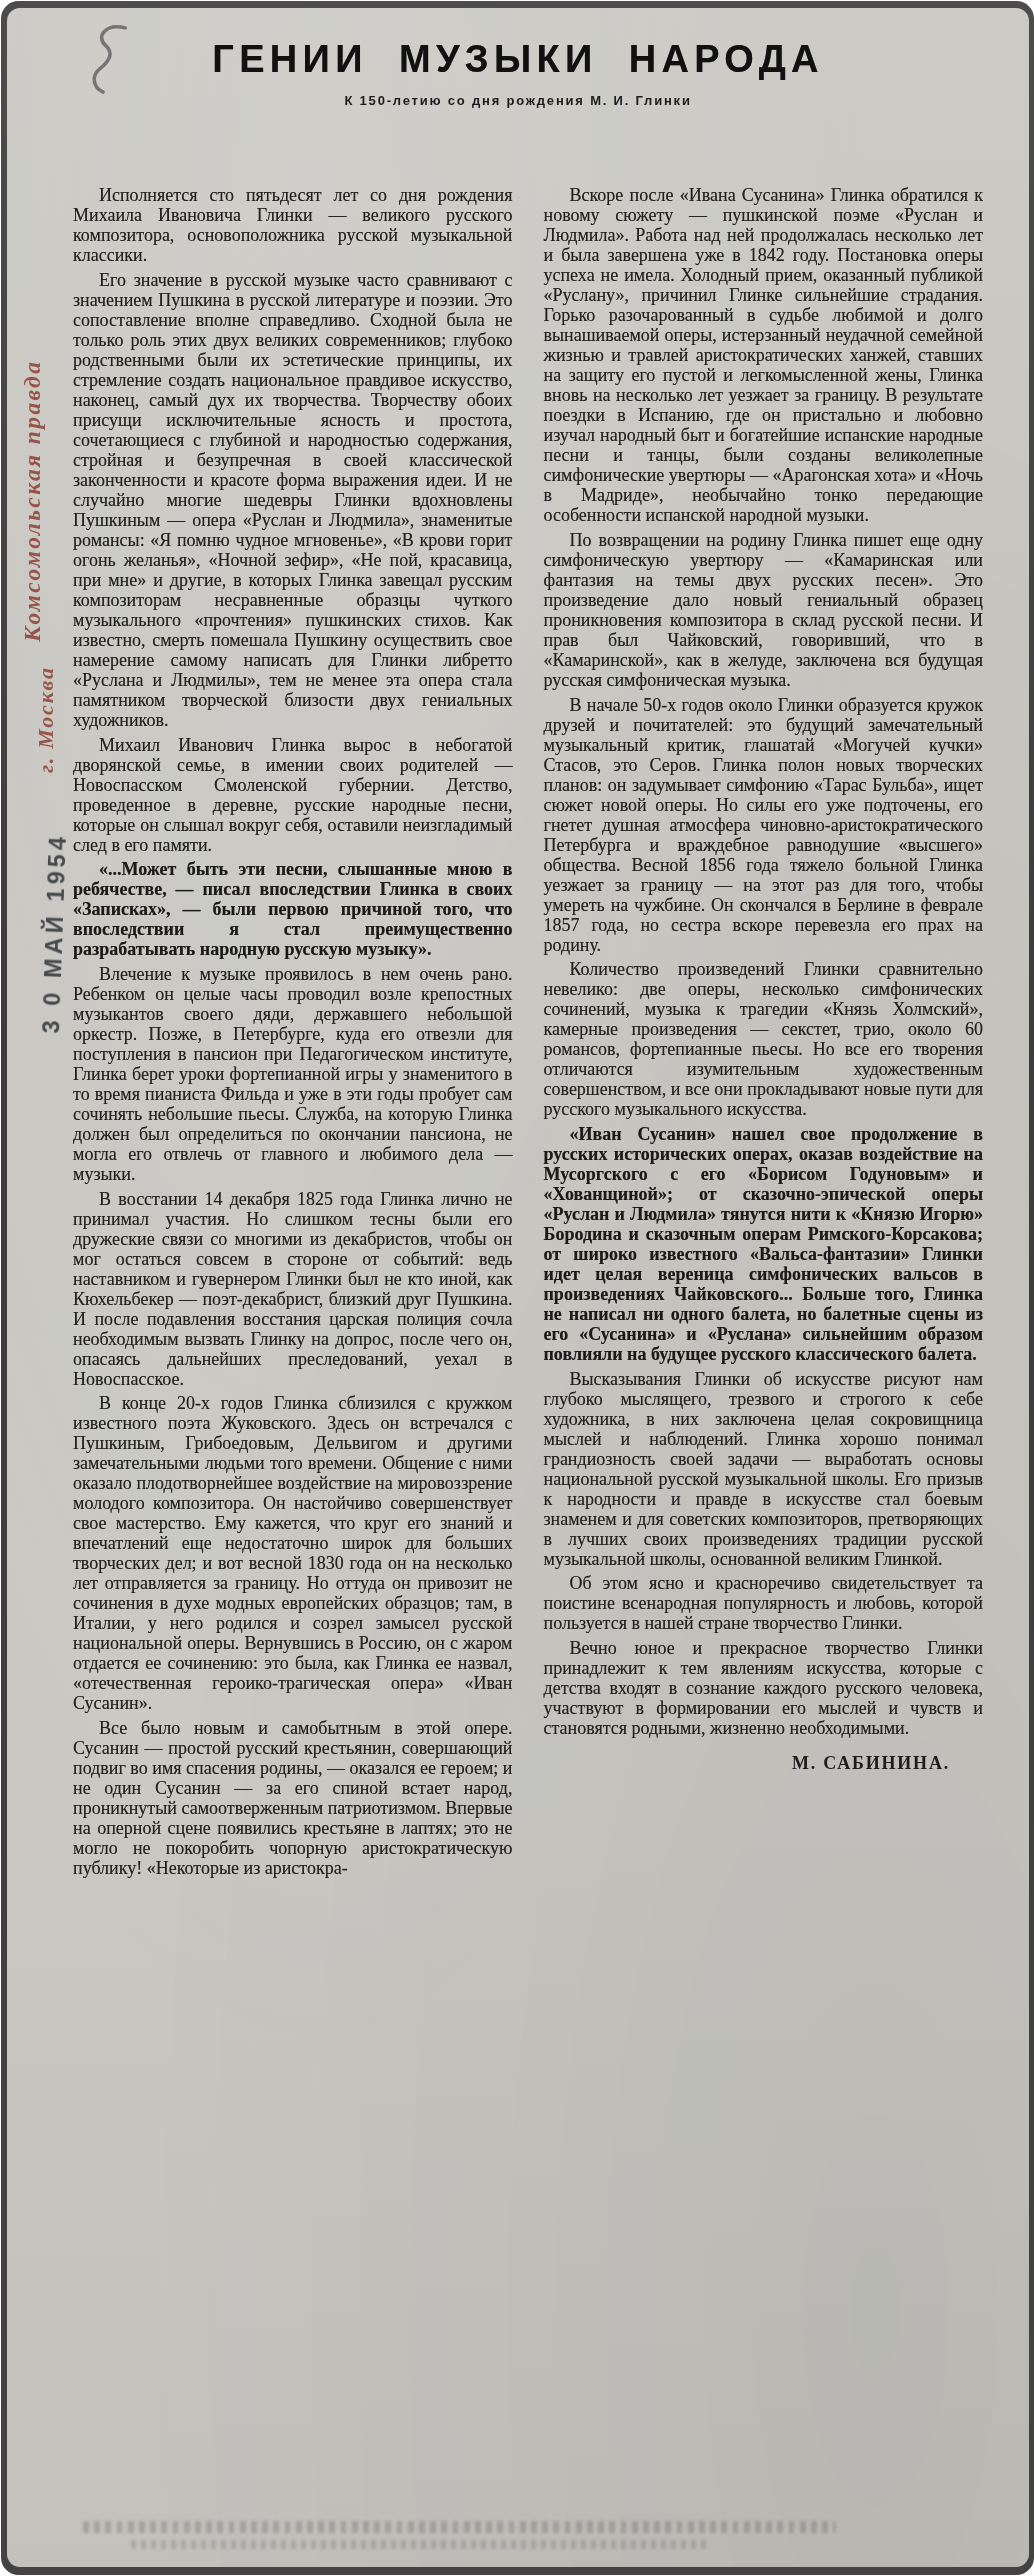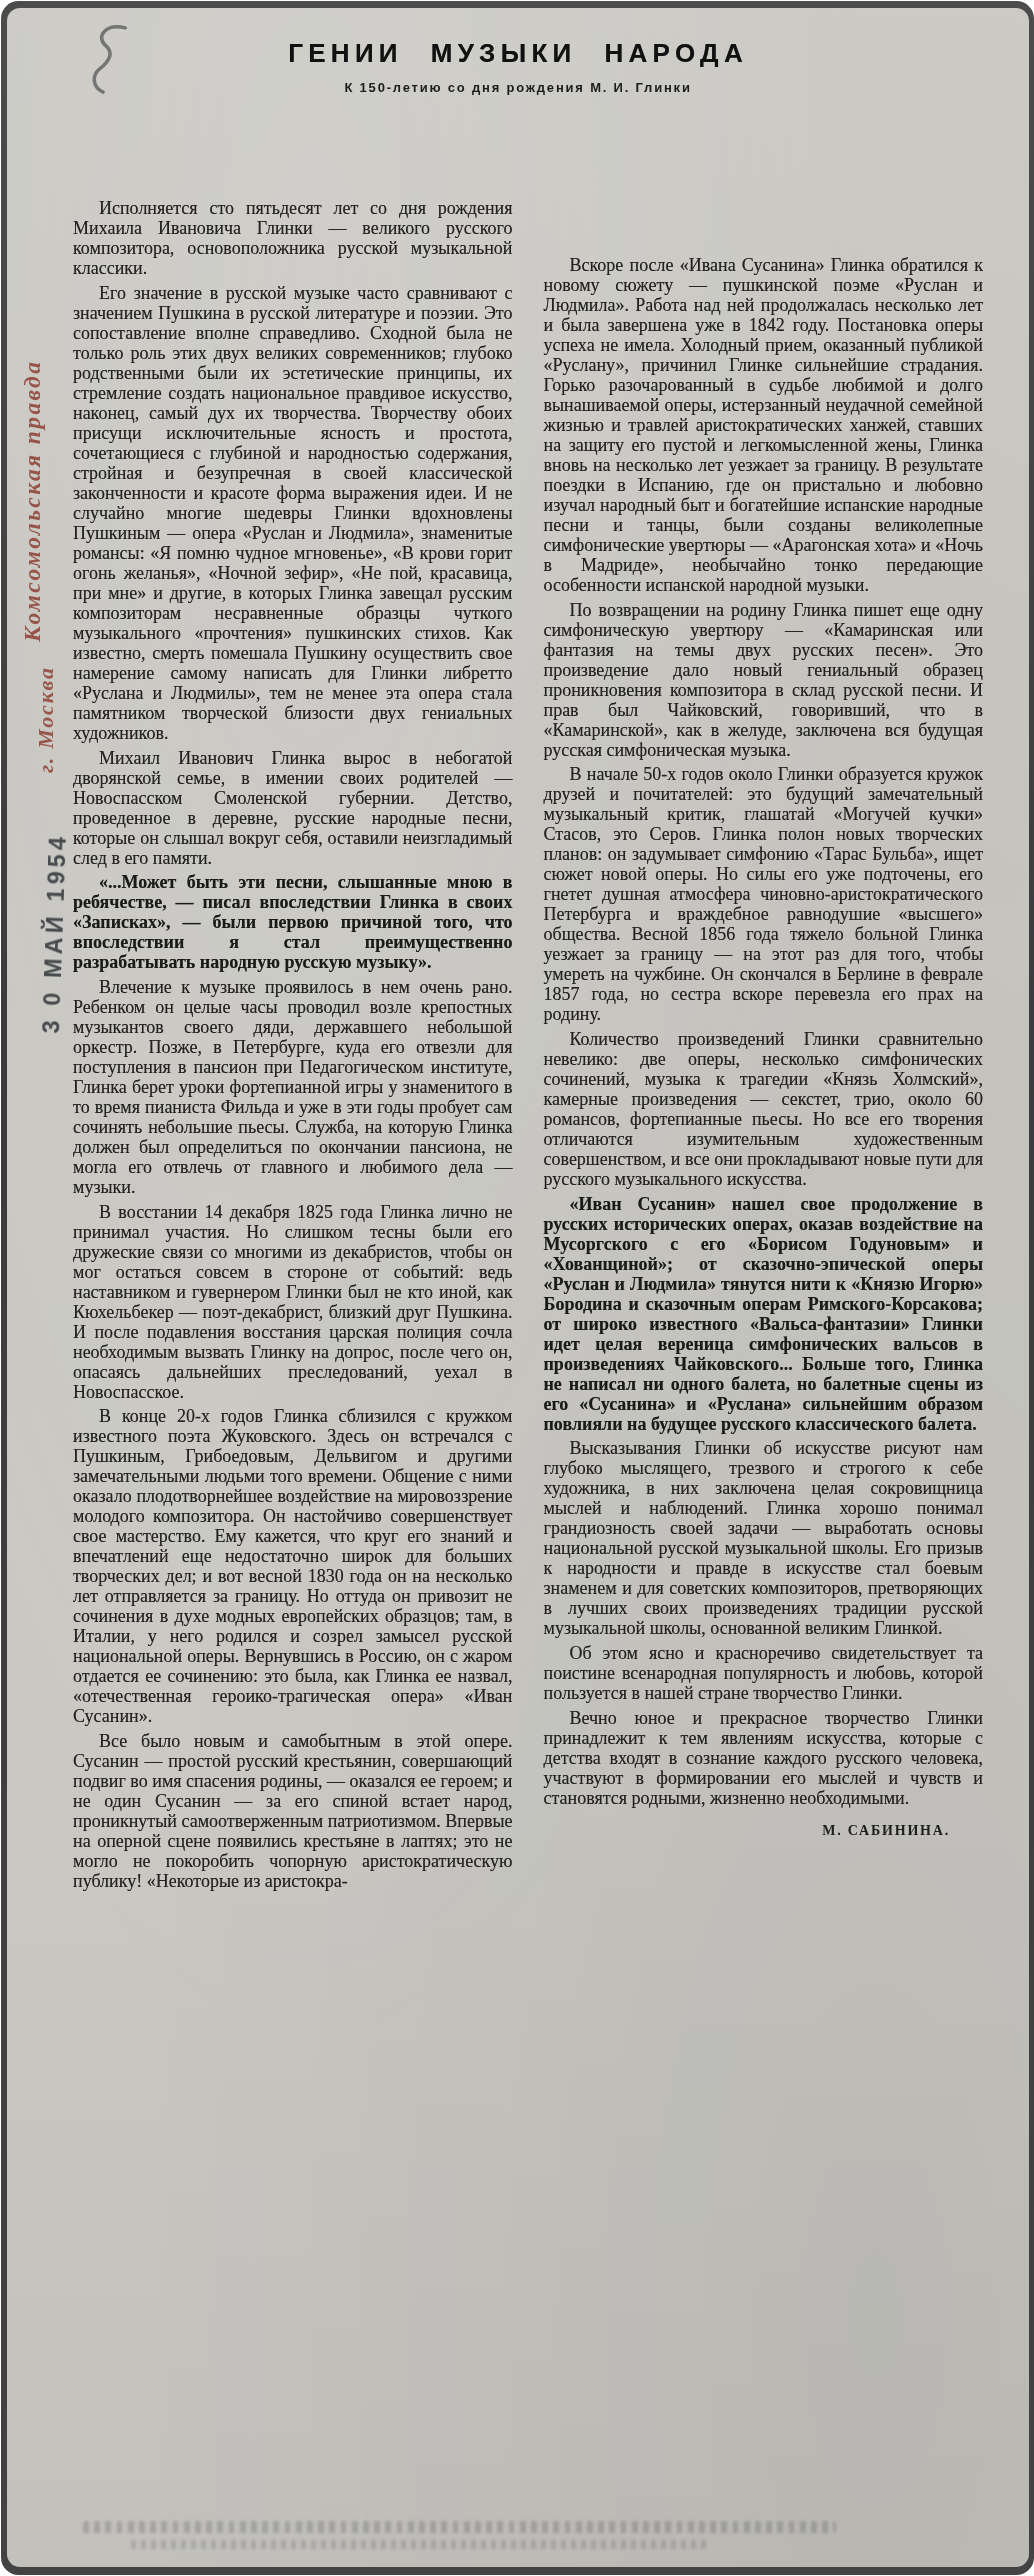--- a/index.html
+++ b/index.html
@@ -15,42 +15,42 @@
   .paper {
     position:absolute; inset:8.2px 5.9px 9.4px 7px; border-radius:13px;
     background:
       radial-gradient(ellipse at 30% 12%, rgba(255,255,255,.10), rgba(0,0,0,0) 55%),
       radial-gradient(ellipse at 85% 90%, rgba(0,0,0,.06), rgba(0,0,0,0) 60%),
       linear-gradient(180deg,#cbcac5, #c7c6c1 25%, #c9c8c3 70%, #c2c1bc);
   }
   .header { position:absolute; top:31px; left:0; width:100%; text-align:center; color:#131313; }
   .title {
     font-family:"Liberation Sans", sans-serif; font-weight:700;
-    font-size:26px; line-height:1.1; letter-spacing:5.3px; word-spacing:15.3px;
+    font-size:38px; line-height:1.1; letter-spacing:5.3px; word-spacing:15.3px;
     color:#111; text-shadow:0 0 0.6px rgba(20,20,20,.55);
   }
   .subtitle {
     margin-top:11.8px; font-family:"Liberation Sans", sans-serif; font-weight:700;
     font-size:13px; letter-spacing:1.8px; color:#1c1c1c;
   }
   .columns {
-    position:absolute; left:66px; top:190px; width:910px;
-    display:flex; gap:31px;align-items:center;
+    position:absolute; left:66px; top:177px; width:910px;
+    display:flex; gap:31px;
   }
   .col { flex:1 1 0; }
   .col p {
     margin:0 0 4.7px 0;
     font-size:18px; line-height:20px; text-align:justify; text-indent:26px;
     color:#232220; text-shadow:0 0 0.4px rgba(30,30,30,.5);
   }
   .col p.bold { font-weight:700; color:#1a1a18; }
   .col p.continuation { text-indent:0; }
   .signature {
     margin-top:15.3px; padding-right:33px; text-align:right;
-    font-weight:700; font-size:14px; letter-spacing:1.8px; color:#1d1d1b;
+    font-weight:700; font-size:18px; letter-spacing:1.8px; color:#1d1d1b;
     font-family:"Liberation Serif", serif;
   }
   .vert {
     position:absolute; white-space:nowrap;
     transform:rotate(-90deg); transform-origin:0 0;
   }
   .newspaper-name {
     left:11.8px; top:634px;
     font-family:"Liberation Serif", serif; font-style:italic; font-weight:700;
     font-size:23.5px; letter-spacing:2.4px; color:#8d3a2e; opacity:.82;

